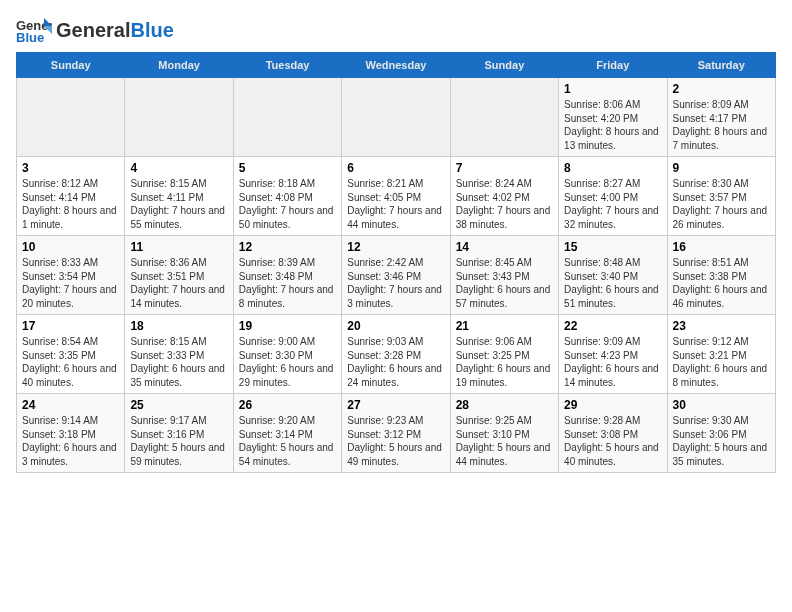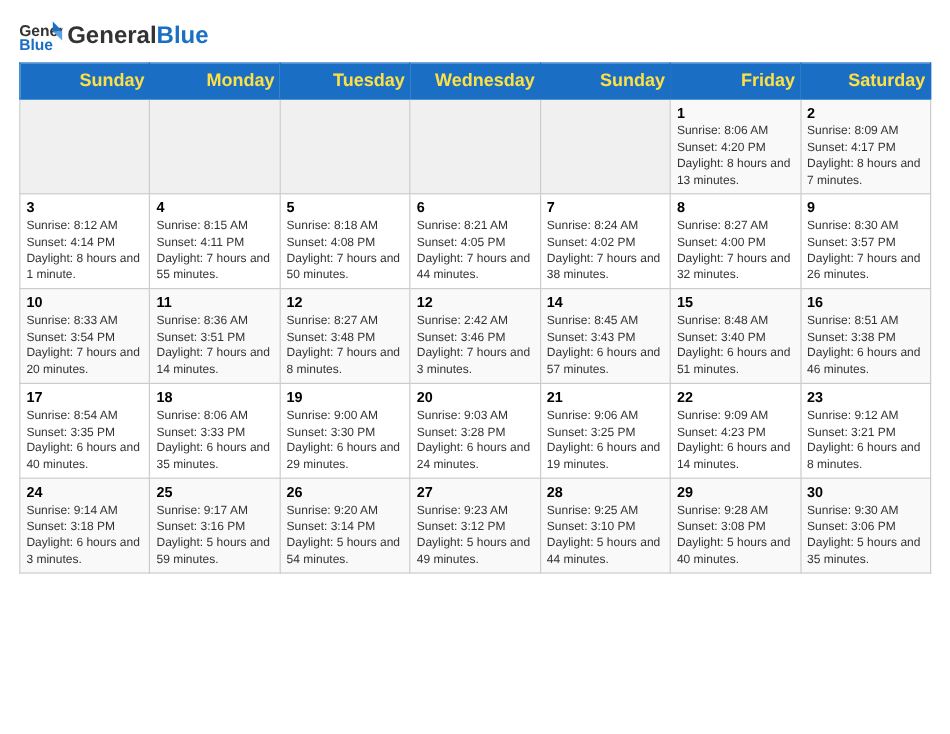--- a/index.html
+++ b/index.html
@@ -37,24 +37,24 @@
       font-size: 14px;
       color: #555;
     }
     .calendar {
       width: 100%;
       border-collapse: collapse;
       font-size: 11px;
     }
     .calendar thead th {
       background: #1a6fc4;
-      color: #fde047;
+      color: #e5e5e5;
       padding: 6px 4px;
-      text-align: right;
-      font-size: 15px;
+      text-align: center;
+      font-size: 11px;
       font-weight: bold;
       border: 1px solid #1a6fc4;
     }
     .calendar tbody td {
       border: 1px solid #ccc;
       vertical-align: top;
       padding: 4px 5px;
       width: calc(100% / 7);
       min-height: 80px;
       background: #fff;
@@ -185,21 +185,21 @@
 Daylight: 7 hours and 20 minutes.</div>
         </td>
         <td>
           <span class="day-num">11</span>
           <div class="day-info">Sunrise: 8:36 AM
 Sunset: 3:51 PM
 Daylight: 7 hours and 14 minutes.</div>
         </td>
         <td>
           <span class="day-num">12</span>
-          <div class="day-info">Sunrise: 8:27 AM
+          <div class="day-info">Sunrise: 8:39 AM
 Sunset: 3:48 PM
 Daylight: 7 hours and 8 minutes.</div>
         </td>
         <td>
           <span class="day-num">12</span>
           <div class="day-info">Sunrise: 2:42 AM
 Sunset: 3:46 PM
 Daylight: 7 hours and 3 minutes.</div>
         </td>
         <td>
@@ -223,21 +223,21 @@
       </tr>
       <tr>
         <td>
           <span class="day-num">17</span>
           <div class="day-info">Sunrise: 8:54 AM
 Sunset: 3:35 PM
 Daylight: 6 hours and 40 minutes.</div>
         </td>
         <td>
           <span class="day-num">18</span>
-          <div class="day-info">Sunrise: 8:06 AM
+          <div class="day-info">Sunrise: 8:15 AM
 Sunset: 3:33 PM
 Daylight: 6 hours and 35 minutes.</div>
         </td>
         <td>
           <span class="day-num">19</span>
           <div class="day-info">Sunrise: 9:00 AM
 Sunset: 3:30 PM
 Daylight: 6 hours and 29 minutes.</div>
         </td>
         <td>

